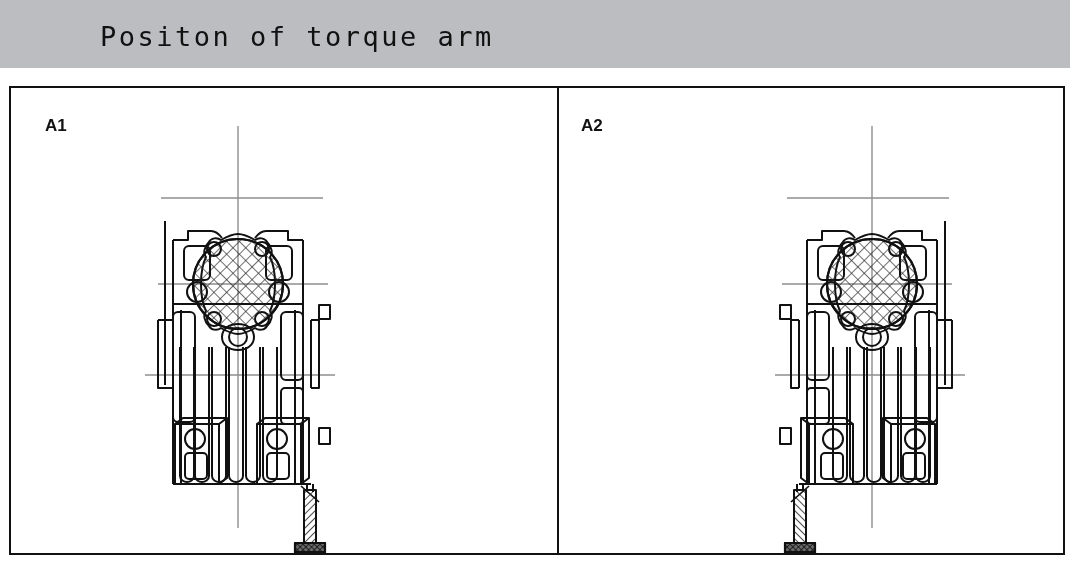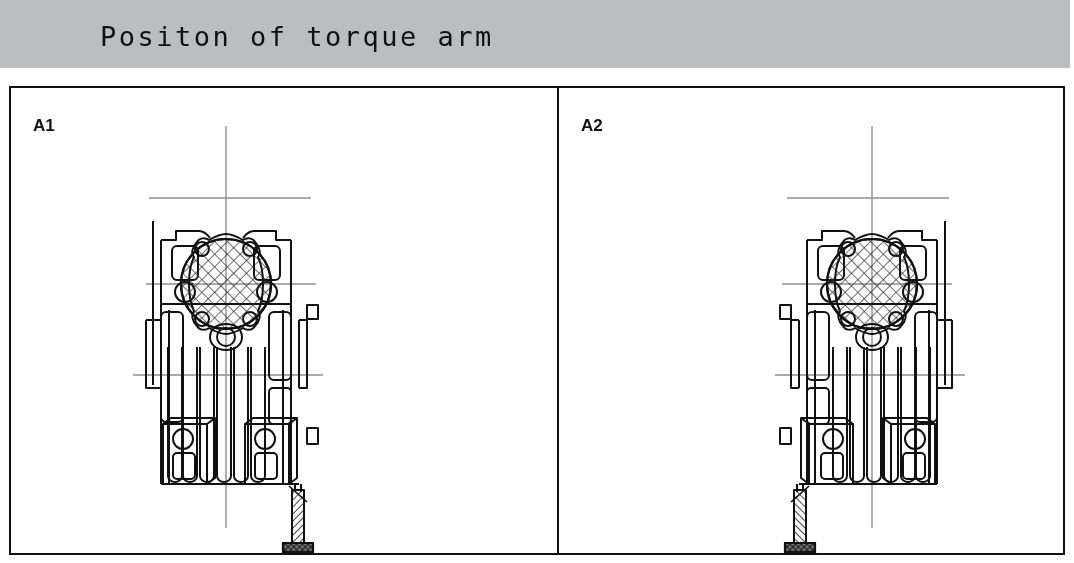--- a/index.html
+++ b/index.html
@@ -49,21 +49,21 @@
     border: 2px solid #111111;
     background: #ffffff;
     box-sizing: border-box;
   }
   .pane {
     position: absolute;
     top: 0;
     height: 100%;
     box-sizing: border-box;
   }
-  #pane-a1 { left: 0; width: 522px; border-radius: 16px; }
+  #pane-a1 { left: 12px; width: 522px; border-radius: 16px; }
   #pane-a2 { left: 522px; width: 530px; border-left: 2px solid #111111; margin-left: 24px; }
   .pane-label {
     position: absolute;
     left: 22px;
     top: 28px;
     font-size: 17px;
     font-weight: bold;
     color: #111111;
     font-family: "Liberation Sans", sans-serif;
   }

